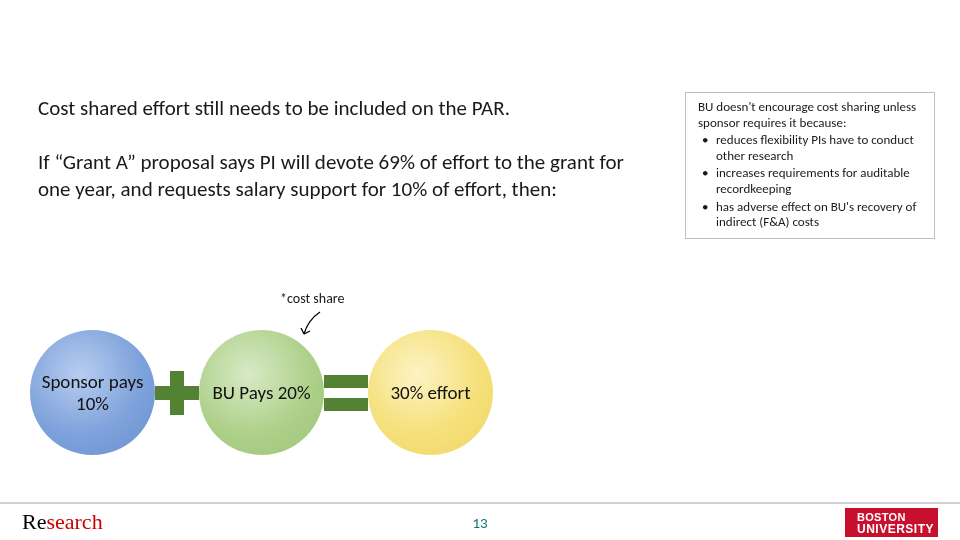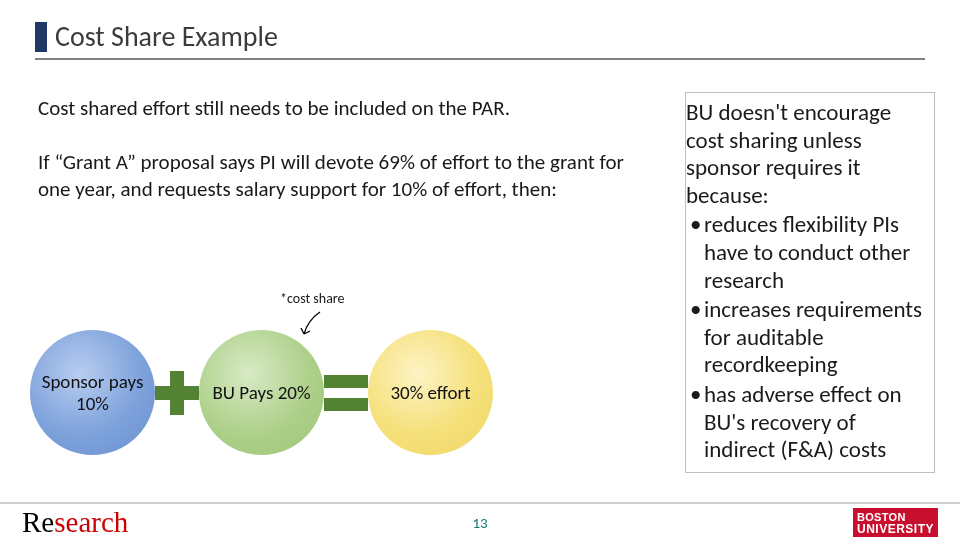--- a/index.html
+++ b/index.html
@@ -7,58 +7,54 @@
   .slide { position: relative; width: 960px; height: 540px; }
 
   .title-bar { position: absolute; top: 10px; left: 35px; right: 35px; height: 50px; display: flex; align-items: flex-end; border-bottom: 2px solid #7f7f7f; }
   .title-block { width: 12px; height: 30px; background: #203864; margin-right: 8px; margin-bottom: 6px; }
   .title-text { font-size: 28px; color: #3b3b3b; font-weight: 400; margin-bottom: 4px; }
 
   .body-left { position: absolute; top: 95px; left: 38px; width: 590px; }
   .p1 { font-size: 21px; line-height: 1.25; margin-bottom: 28px; }
   .p2 { font-size: 21px; line-height: 1.25; }
 
-  .note-box { position: absolute; top: 92px; left: 685px; width: 250px; border: 1px solid #bfbfbf; padding: 6px 8px 8px 0; font-size: 23px; line-height: 1.2; }
+  .note-box { position: absolute; top: 92px; left: 685px; width: 250px; border: 1px solid #bfbfbf; padding: 6px 8px 8px 12px; font-size: 13px; line-height: 1.2; }
   .note-box ul { list-style: none; margin-top: 2px; }
   .note-box li { position: relative; padding-left: 18px; margin-top: 2px; }
   .note-box li::before { content: "•"; position: absolute; left: 4px; top: 0; }
 
   .annot { position: absolute; top: 290px; left: 280px; font-size: 14px; }
   .arrow { position: absolute; top: 310px; left: 300px; }
 
   .diagram { position: absolute; top: 330px; left: 30px; display: flex; align-items: center; }
   .circle { width: 125px; height: 125px; border-radius: 50%; display: flex; align-items: center; justify-content: center; text-align: center; font-size: 19px; line-height: 1.15; padding: 8px; }
   .c-blue { background: radial-gradient(circle at 40% 35%, #b8cdf0, #7ea2db 55%, #6b8fcf); color: #111; }
   .c-green { background: radial-gradient(circle at 40% 35%, #d7eac5, #aed08a 55%, #9bc475); color: #111; }
   .c-yellow { background: radial-gradient(circle at 40% 35%, #fdf3c4, #f5e07a 55%, #efd765); color: #111; }
   .plus { position: relative; width: 44px; height: 44px; }
   .plus .h, .plus .v { position: absolute; background: #548235; }
   .plus .h { left: 0; right: 0; top: 15px; height: 14px; }
   .plus .v { top: 0; bottom: 0; left: 15px; width: 14px; }
   .equals { width: 44px; display: flex; flex-direction: column; gap: 10px; }
   .equals div { height: 13px; background: #548235; }
 
   .footer { position: absolute; bottom: 0; left: 0; right: 0; height: 38px; border-top: 2px solid #d0d0d0; display: flex; align-items: center; justify-content: space-between; padding: 0 22px; }
-  .research { font-size: 29px; font-family: Georgia, serif; }
+  .research { font-size: 22px; font-family: Georgia, serif; }
   .research .re { color: #000; }
   .research .search { color: #c00; }
   .pagenum { position: absolute; left: 50%; transform: translateX(-50%); bottom: 8px; color: #0f766e; font-size: 15px; }
   .bu-logo { display: flex; align-items: center; gap: 6px; }
-  .bu-sq { background: #c8102e; color: #fff; font-weight: 700; font-size: 11px; padding: 4px 4px 2px 4px; line-height: 1; text-align: left; font-family: Arial, sans-serif; letter-spacing: 0.3px; }
+  .bu-sq { background: #c8102e; color: #fff; font-weight: 700; font-size: 11px; padding: 4px 4px 2px 12px; line-height: 1; text-align: left; font-family: Arial, sans-serif; letter-spacing: 0.3px; }
   .bu-sq .line2 { font-size: 12px; letter-spacing: 0.5px; }
 </style>
 </head>
 <body>
 
 <div class="slide">
 
-  <div class="title-bar">
-    <div class="title-block"></div>
-    <div class="title-text">Cost Share Example</div>
-  </div>
 
   <div class="body-left">
     <p class="p1">Cost shared effort still needs to be included on the PAR.</p>
     <p class="p2">If “Grant A” proposal says PI will devote 69% of effort to the grant for one year, and requests salary support for 10% of effort, then:</p>
   </div>
 
   <div class="note-box">
     <div>BU doesn't encourage cost sharing unless sponsor requires it because:</div>
     <ul>
       <li>reduces flexibility PIs have to conduct other research</li>

